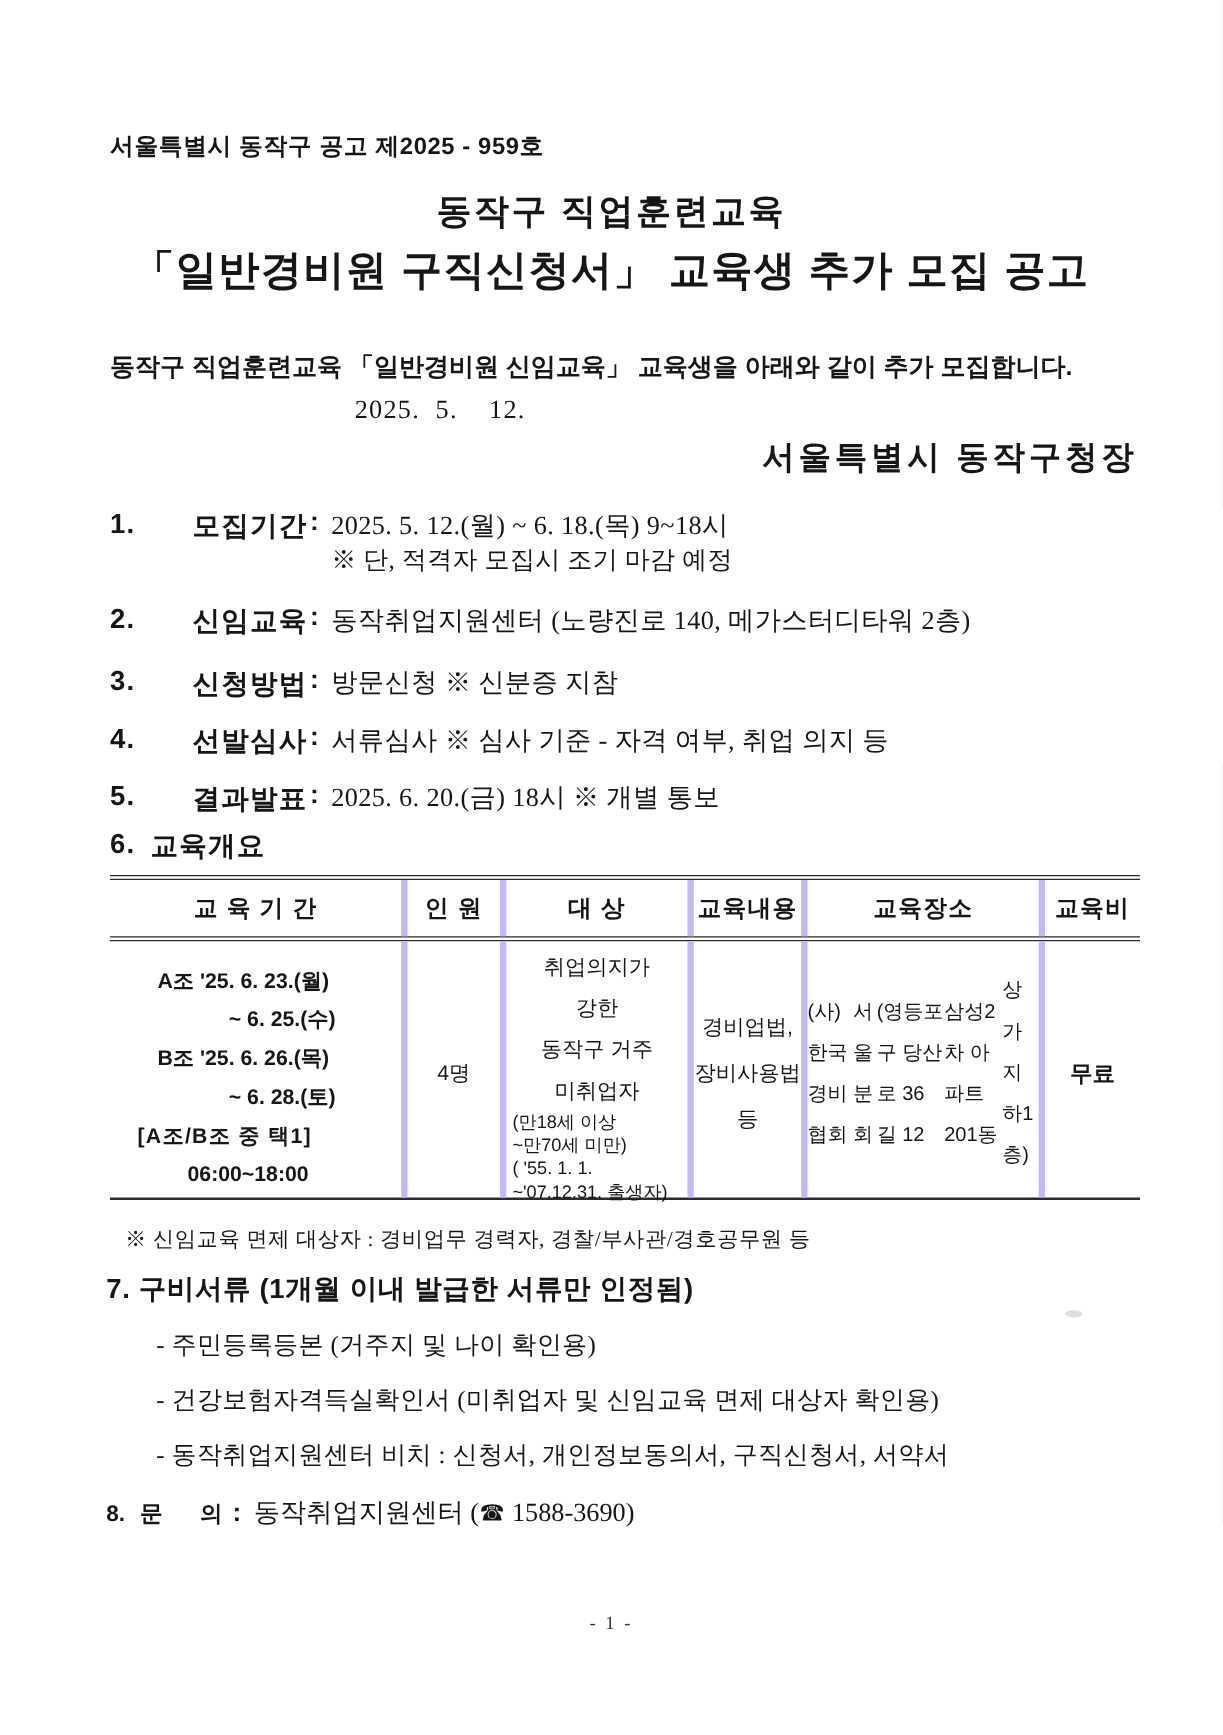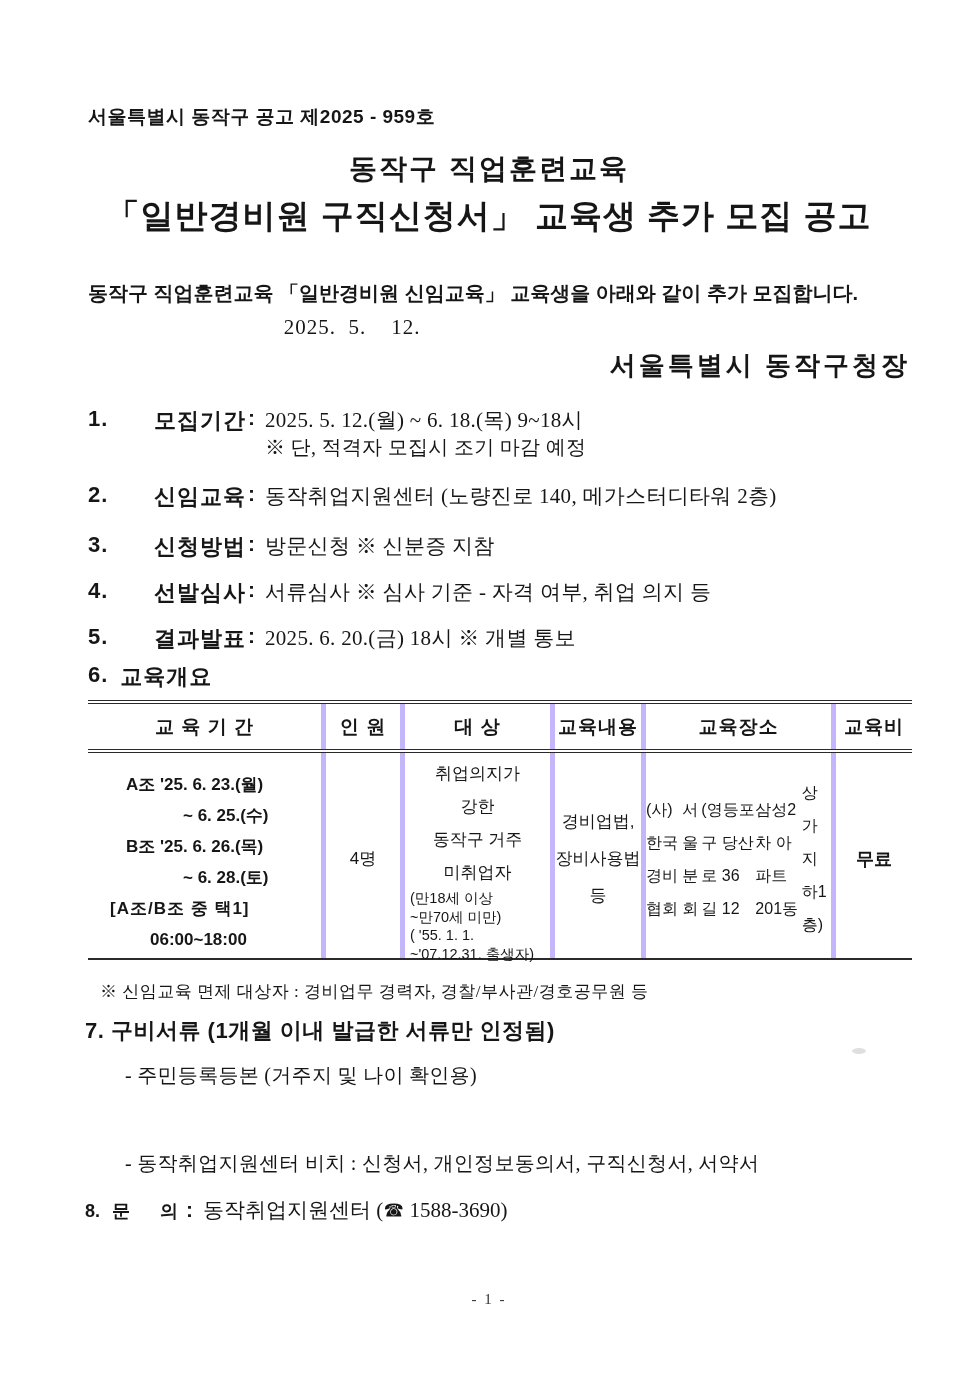--- a/index.html
+++ b/index.html
@@ -214,20 +214,21 @@
       <div class="cell col-fee">무료</div>
     </div>
   </div>
 
   <div class="table-footnote">※ 신임교육 면제 대상자 : 경비업무 경력자, 경찰/부사관/경호공무원 등</div>
 
   <div class="sec7-title">
     <span>7.</span>&nbsp;<span>구비서류 (1개월 이내 발급한 서류만 인정됨)</span>
   </div>
   <div class="sec7-item" style="top:1062px;">- 주민등록등본 (거주지 및 나이 확인용)</div>
+  <div class="sec7-item" style="top:1106px;">- 건강보험자격득실확인서 (미취업자 및 신임교육 면제 대상자 확인용)</div>
   <div class="sec7-item" style="top:1150px;">- 동작취업지원센터 비치 : 신청서, 개인정보동의서, 구직신청서, 서약서</div>
 
   <div class="sec8">
     <span class="no-label"><span style="margin-right:12px;">8.</span><span class="pre">문      의</span></span>
     <span class="colon">:</span>
     <span class="content">동작취업지원센터 (☎ 1588-3690)</span>
   </div>
 
   <div class="page-footer">- 1 -</div>
   <div class="smudge"></div>

